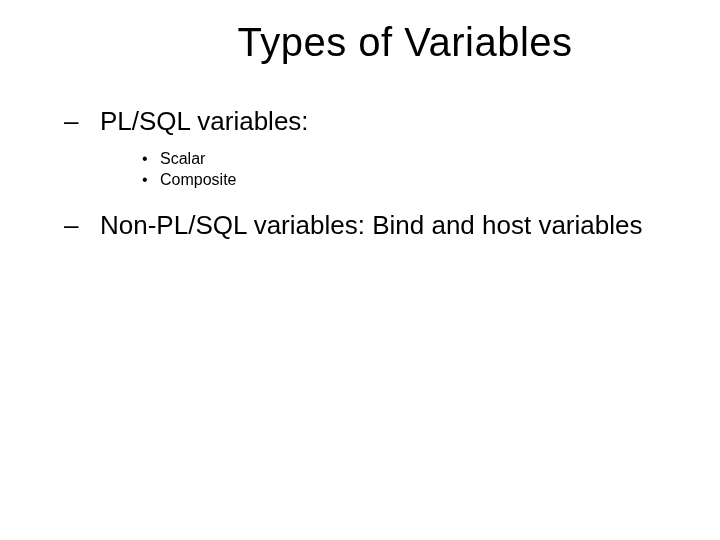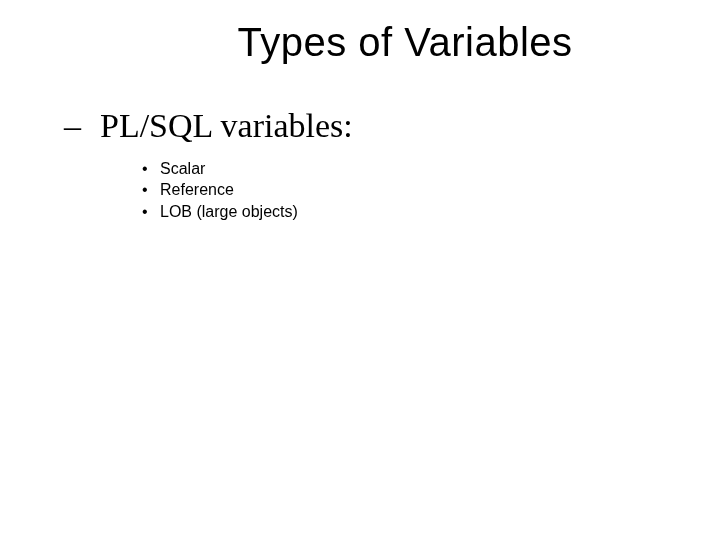--- a/index.html
+++ b/index.html
@@ -18,26 +18,25 @@
     padding: 20px 60px 20px 60px;
   }
   .title {
     font-size: 40px;
     text-align: center;
     margin: 0 0 40px 90px;
     font-weight: 400;
     letter-spacing: 0.5px;
   }
   .level1 {
-    font-size: 34px;
+    font-size: 26px;
     margin: 0 0 10px 22px;
     text-indent: -18px;
     padding-left: 18px;
     line-height: 1.25;
-    font-family: Liberation Serif, serif;
   }
   .level1 .dash {
     display: inline-block;
     width: 18px;
   }
   .sub-list {
     margin: 4px 0 18px 82px;
     font-size: 16px;
     line-height: 1.35;
   }
@@ -55,21 +54,21 @@
 
   <div class="level1">
     <span class="dash">–</span><span>PL/SQL variables:</span>
   </div>
 
   <div class="sub-list">
     <div class="sub-item">
       <span class="bullet">•</span><span>Scalar</span>
     </div>
     <div class="sub-item">
-      <span class="bullet">•</span><span>Reference</span>
-    </div>
-    <div class="sub-item">
-      <span class="bullet">•</span><span>LOB (large objects)</span>
+      <span class="bullet">•</span><span>Composite</span>
     </div>
   </div>
 
+  <div class="level1">
+    <span class="dash">–</span><span>Non-PL/SQL variables: Bind and host variables</span>
+  </div>
 
 </div>
 
 </body></html>

